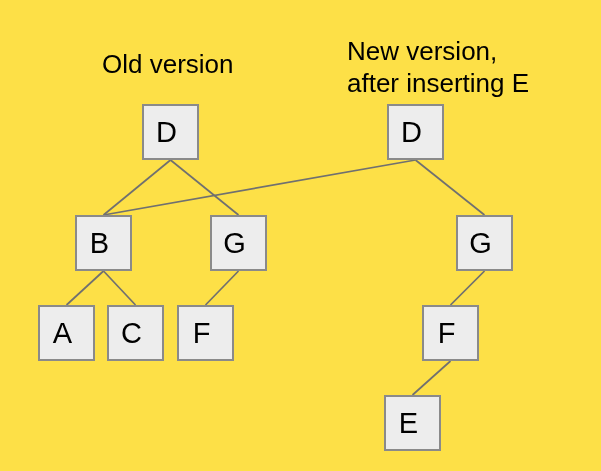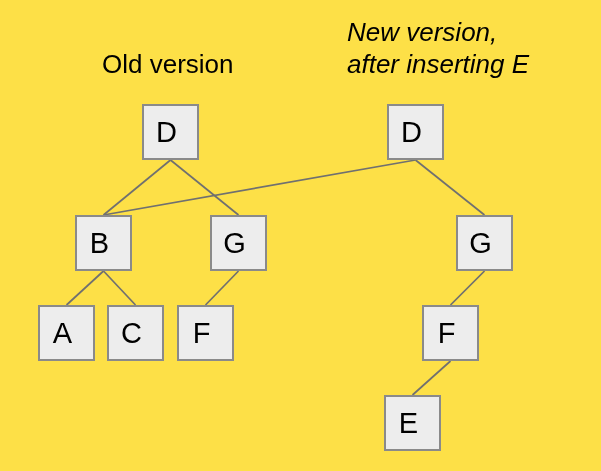--- a/index.html
+++ b/index.html
@@ -40,21 +40,21 @@
   }
 
   .diagram-title {
     position: absolute;
     font-size: 26px;
     line-height: 32px;
     color: #000000;
     white-space: pre-line;
   }
   #title-old { left: 102px; top: 48px; }
-  #title-new { left: 347px; top: 16px; font-style: italic; }
+  #title-new { left: 347px; top: 35px; }
 </style>
 </head>
 <body>
 
 <div id="canvas">
   <svg id="edge-layer" viewBox="0 0 601 471" xmlns="http://www.w3.org/2000/svg">
       <line x1="170.5" y1="160" x2="103.5" y2="215" stroke="#707070" stroke-width="1.7"></line>
       <line x1="170.5" y1="160" x2="238.5" y2="215" stroke="#707070" stroke-width="1.7"></line>
       <line x1="103.5" y1="271" x2="66.5" y2="305" stroke="#707070" stroke-width="1.7"></line>
       <line x1="103.5" y1="271" x2="135.5" y2="305" stroke="#707070" stroke-width="1.7"></line>

